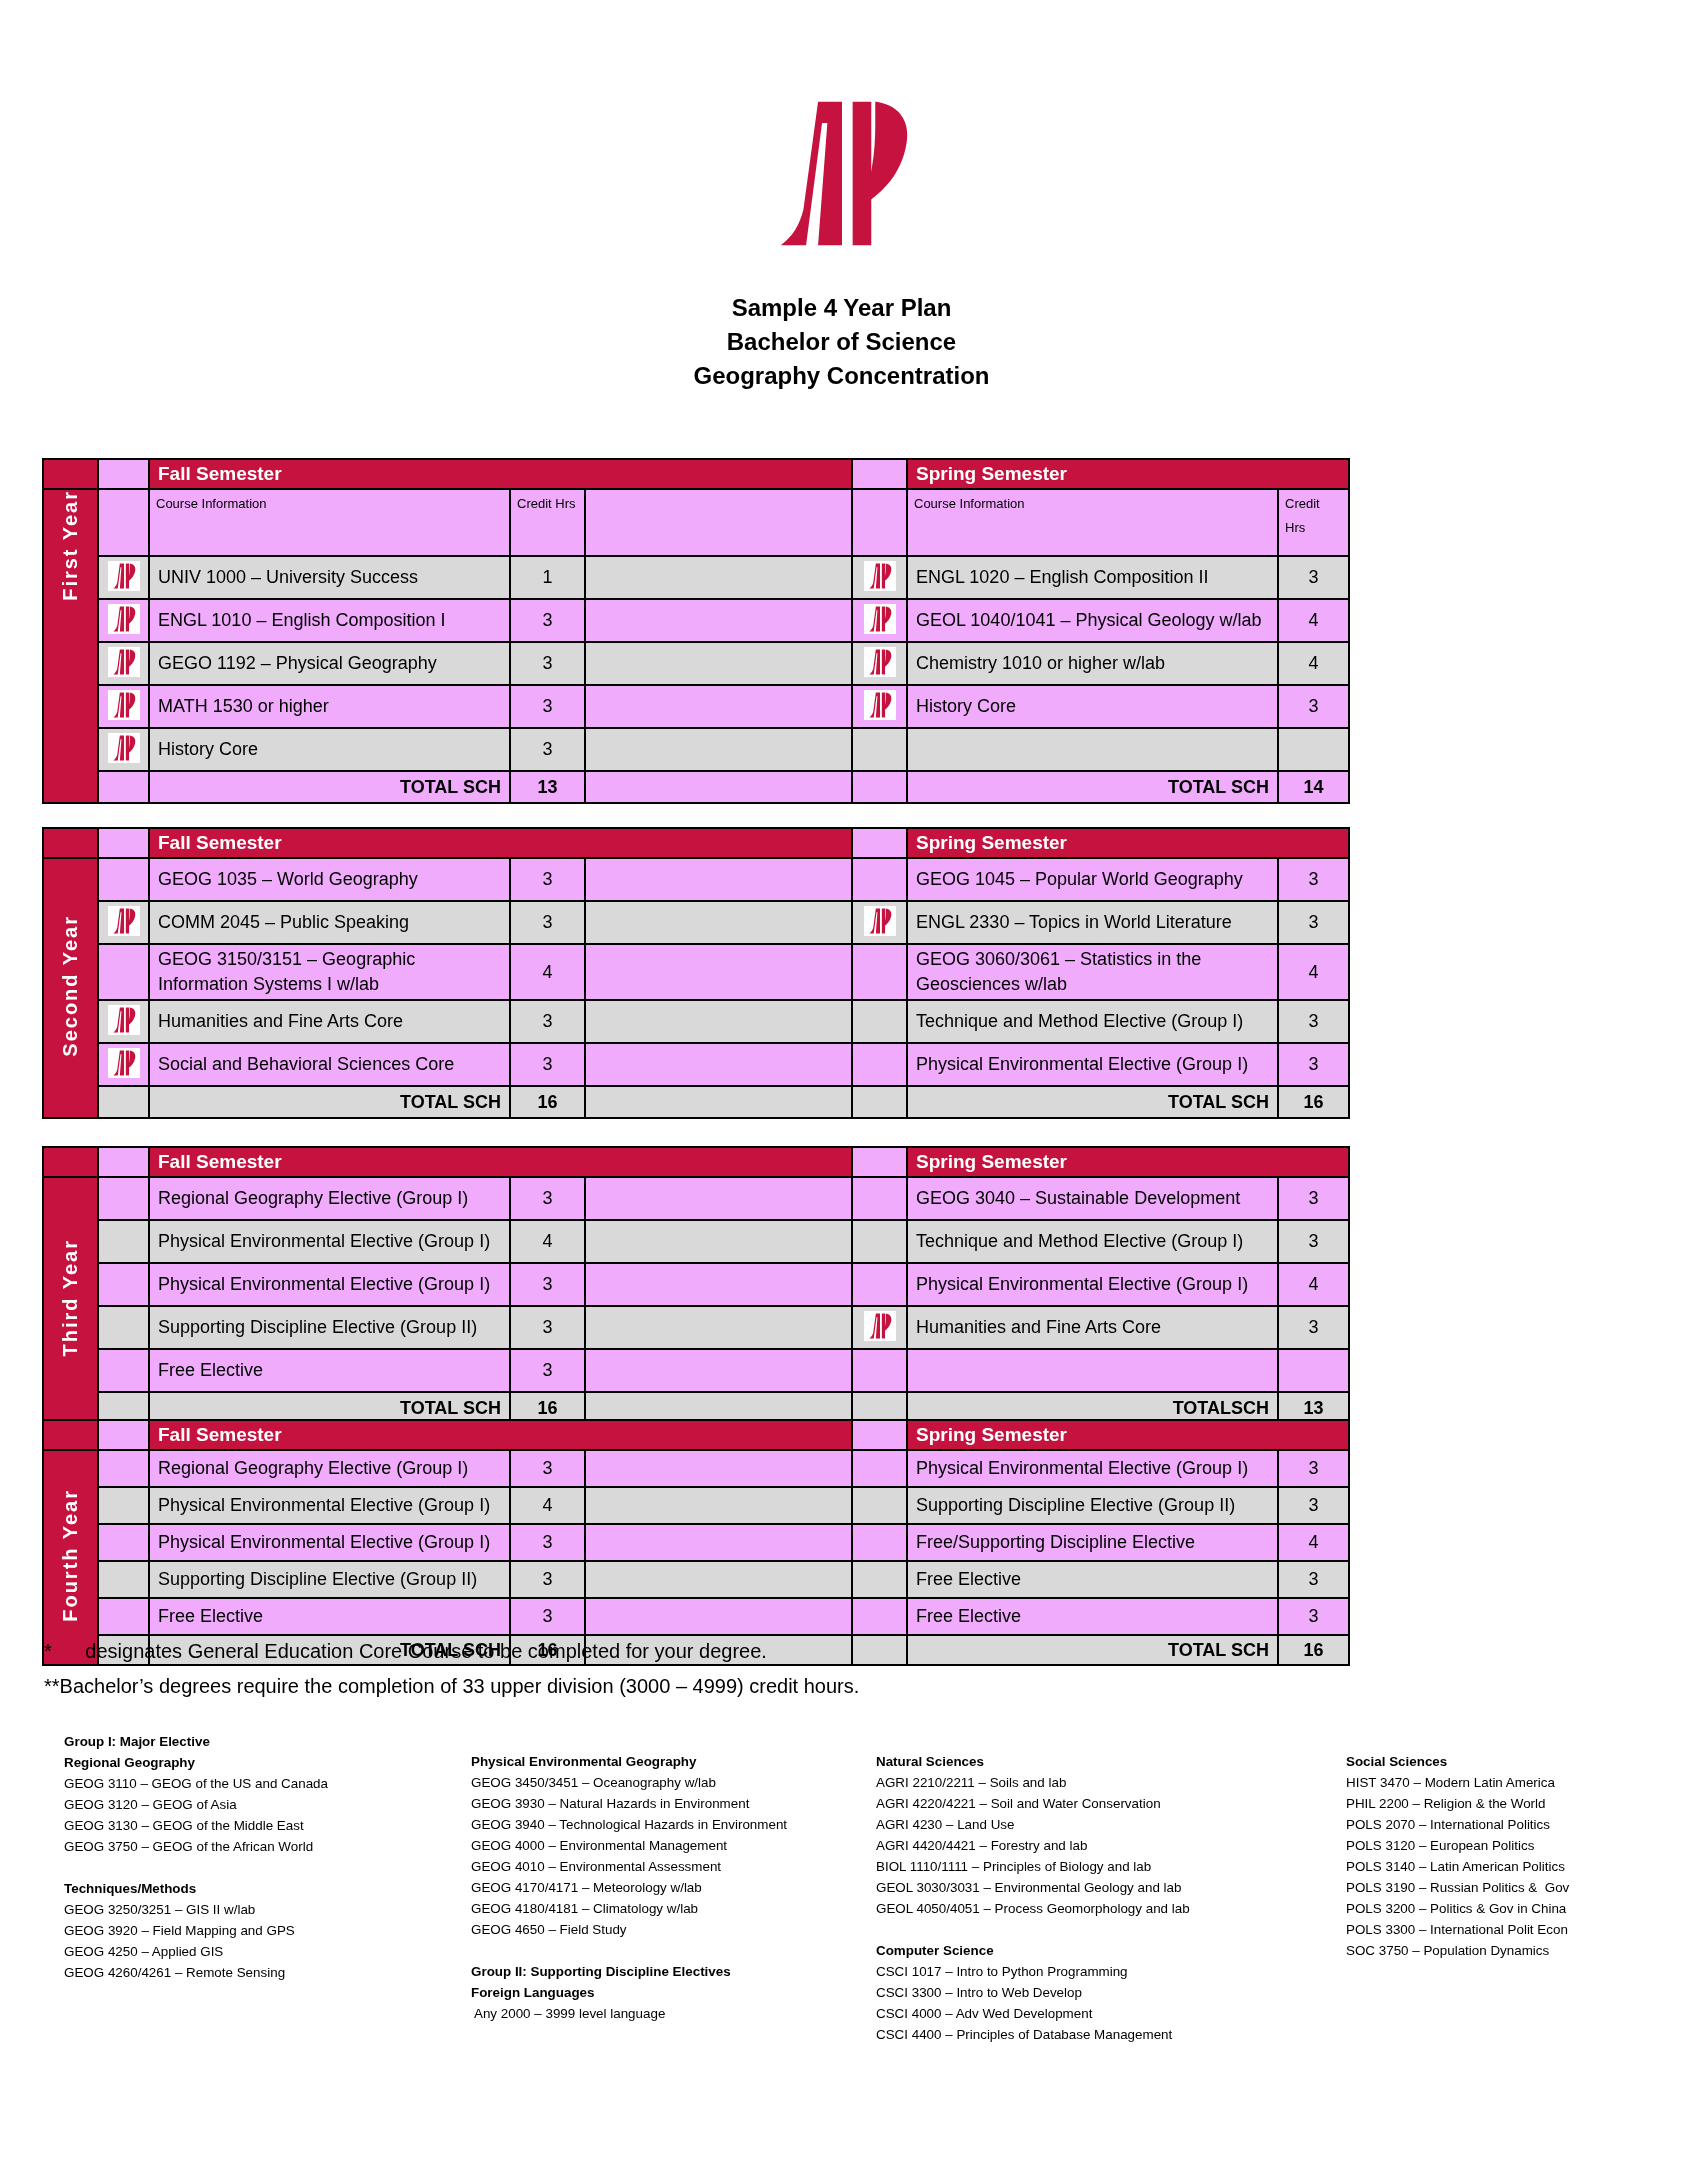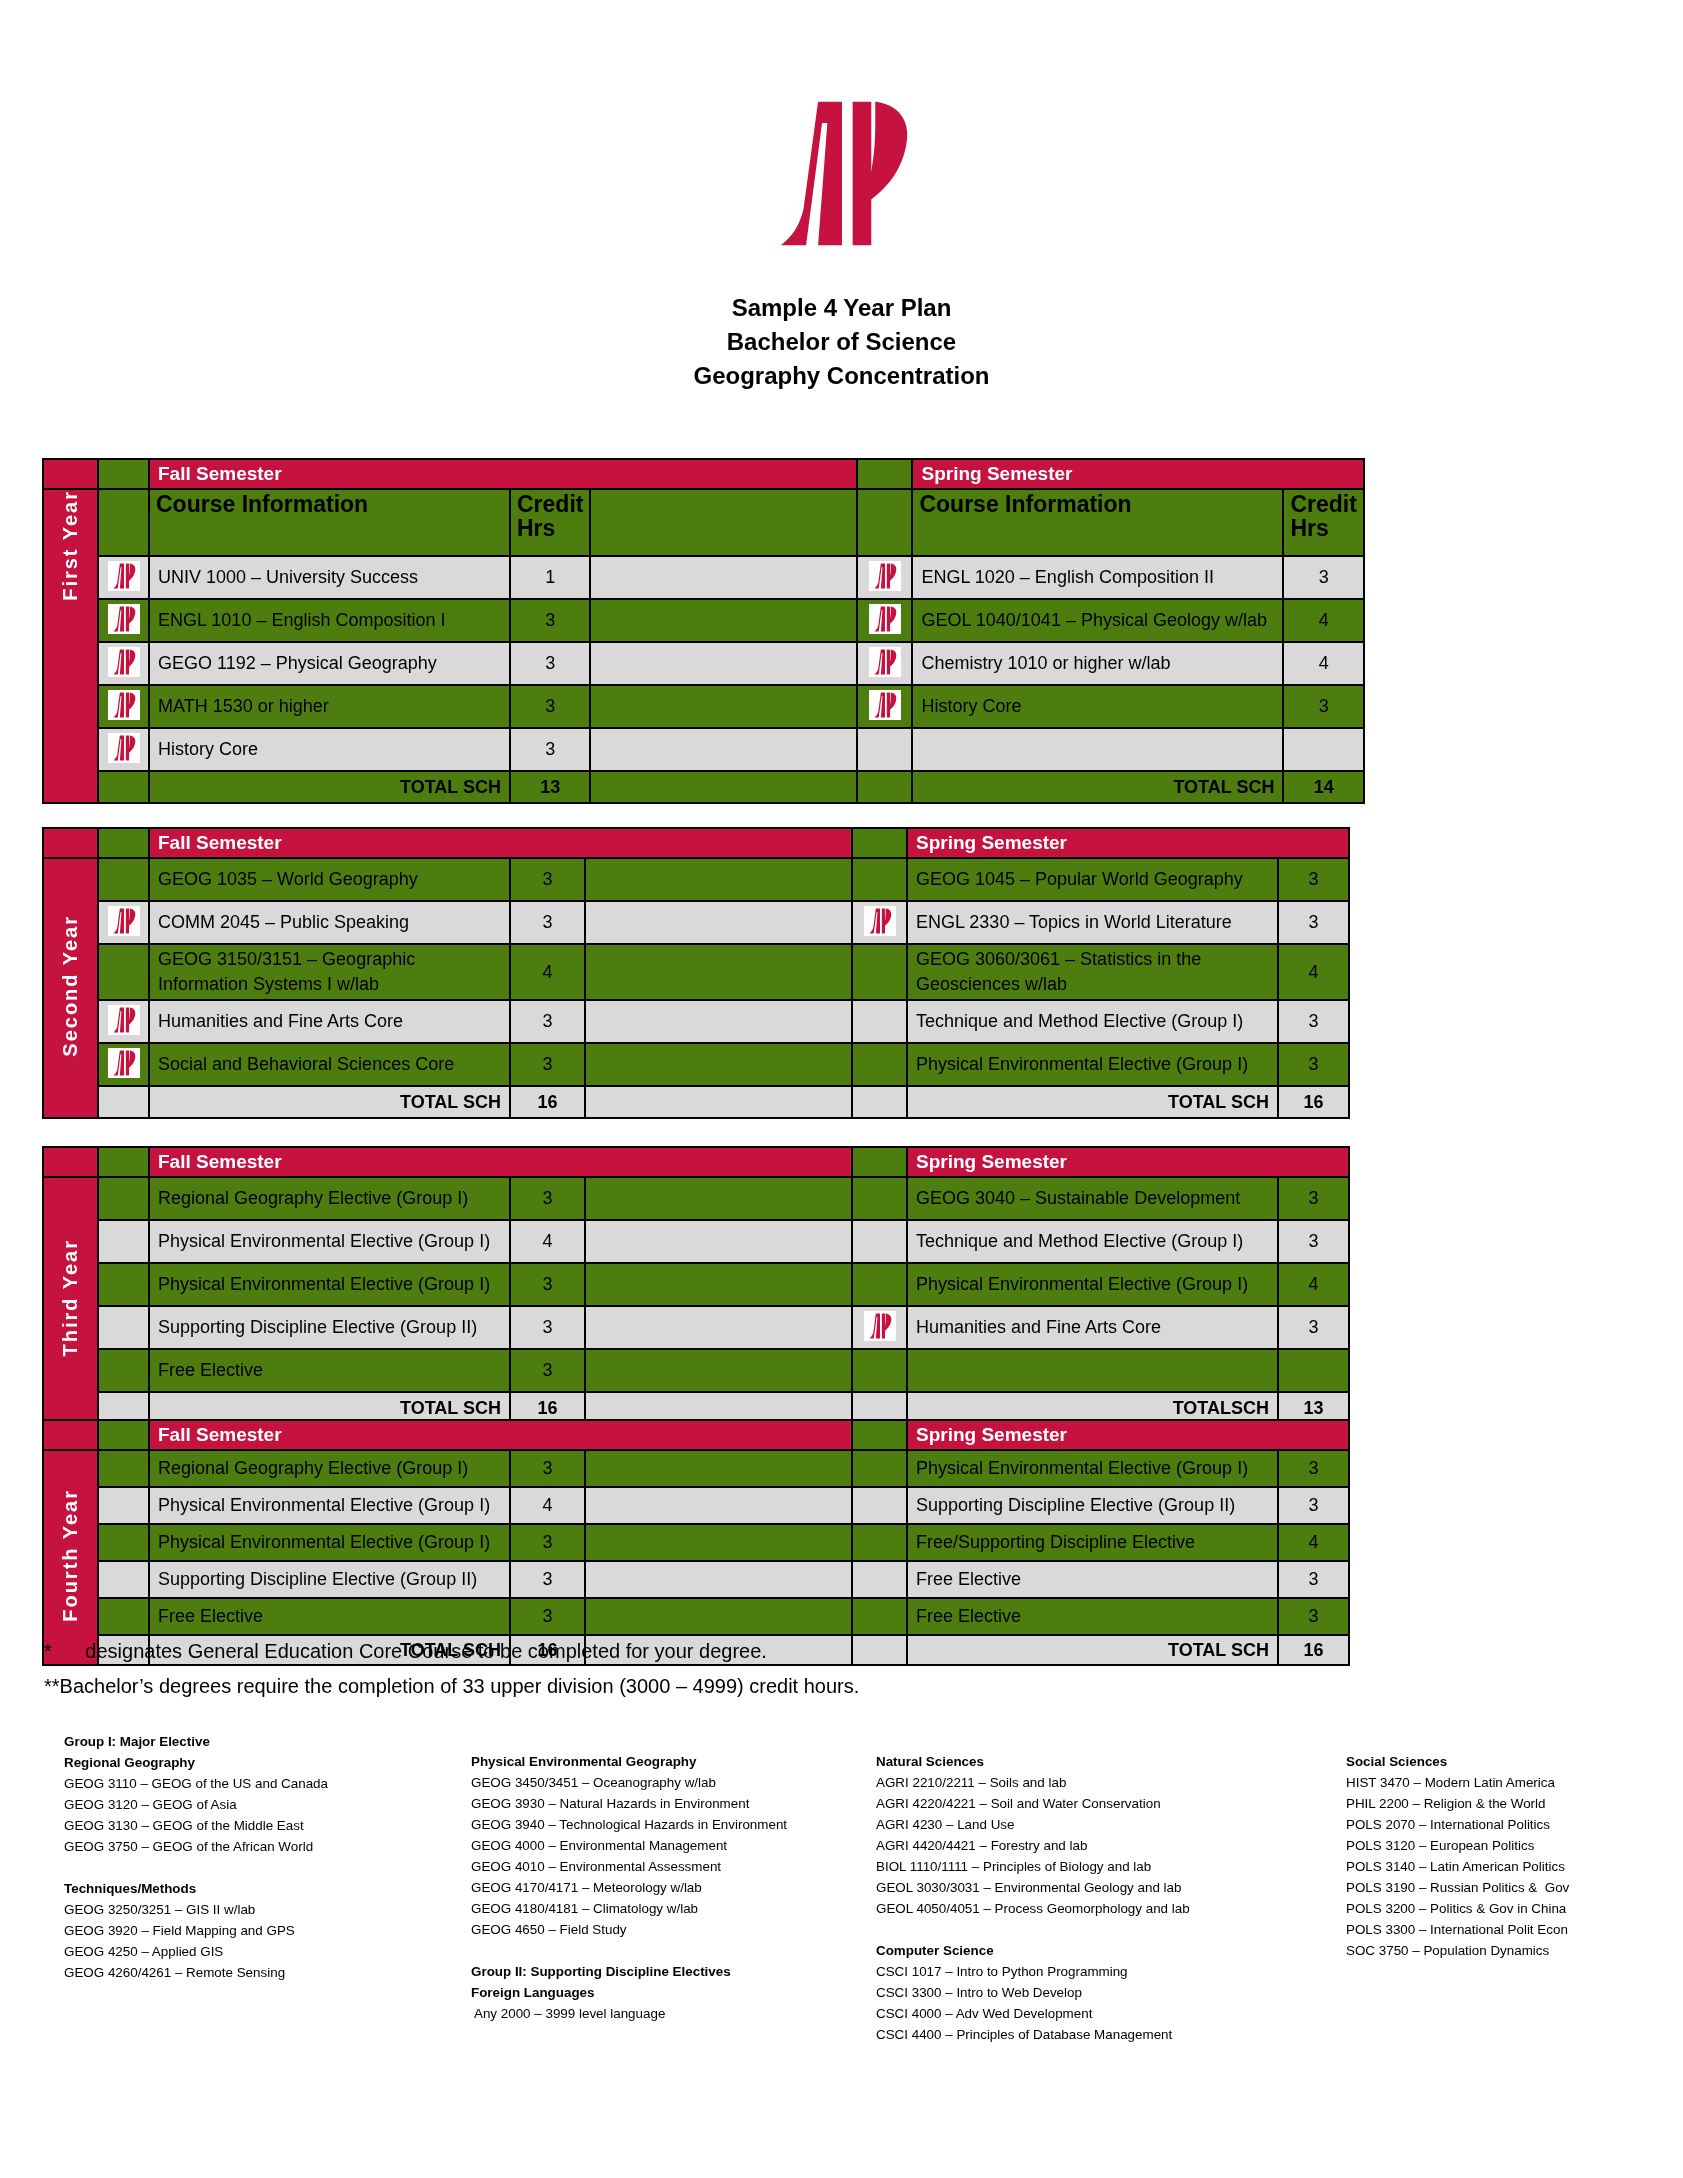--- a/index.html
+++ b/index.html
@@ -8,32 +8,32 @@
 
   
   .logo{position:absolute;top:99px;left:50%;transform:translateX(-50%);}
 
   
   .titles{position:absolute;top:291px;left:0;width:1683px;text-align:center;
           font-weight:bold;font-size:24px;line-height:34px;}
 
   
   .yrtbl{position:absolute;left:42px;border-collapse:collapse;table-layout:fixed;
-         background:#4d7c0f;font-size:18px;}
+         background:#f0abfc;font-size:18px;}
   .yrtbl td{border:2px solid #000;padding:0;overflow:hidden;}
   .t1{top:458px;} .t2{top:827px;} .t3{top:1146px;} .t4{top:1419px;}
   .redrow td{height:28px;border-bottom:2px solid #000;}
   td.redcell{background:var(--red);}
   td.semhdr{background:var(--red);color:#fff;font-weight:bold;font-size:19px;
             padding-left:8px;vertical-align:middle;}
   td.ycell{background:var(--red);text-align:center;vertical-align:middle;}
   .ylab{writing-mode:vertical-rl;transform:rotate(180deg);color:#fff;font-weight:bold;
         font-size:20px;letter-spacing:2px;display:inline-block;}
   .infor td{height:61px;vertical-align:top;}
-  td.cih,td.crh{font-weight:bold;font-size:23px;padding:2px 6px;line-height:24px;}
+  td.cih,td.crh{font-weight:normal;font-size:13px;padding:2px 6px;line-height:24px;}
   .body td{height:37px;vertical-align:middle;}
   .t4 .body td{height:31px;}
   td.crs{padding:2px 8px;line-height:25px;}
   td.crd{text-align:center;}
   td.ico{text-align:center;}
   tr.g td{background:#D9D9D9;}
   .trow td{height:30px;vertical-align:middle;}
   .t4 .trow td{height:28px;}
   td.tlbl{font-weight:bold;text-align:right;padding-right:8px;}
   td.b{font-weight:bold;}

